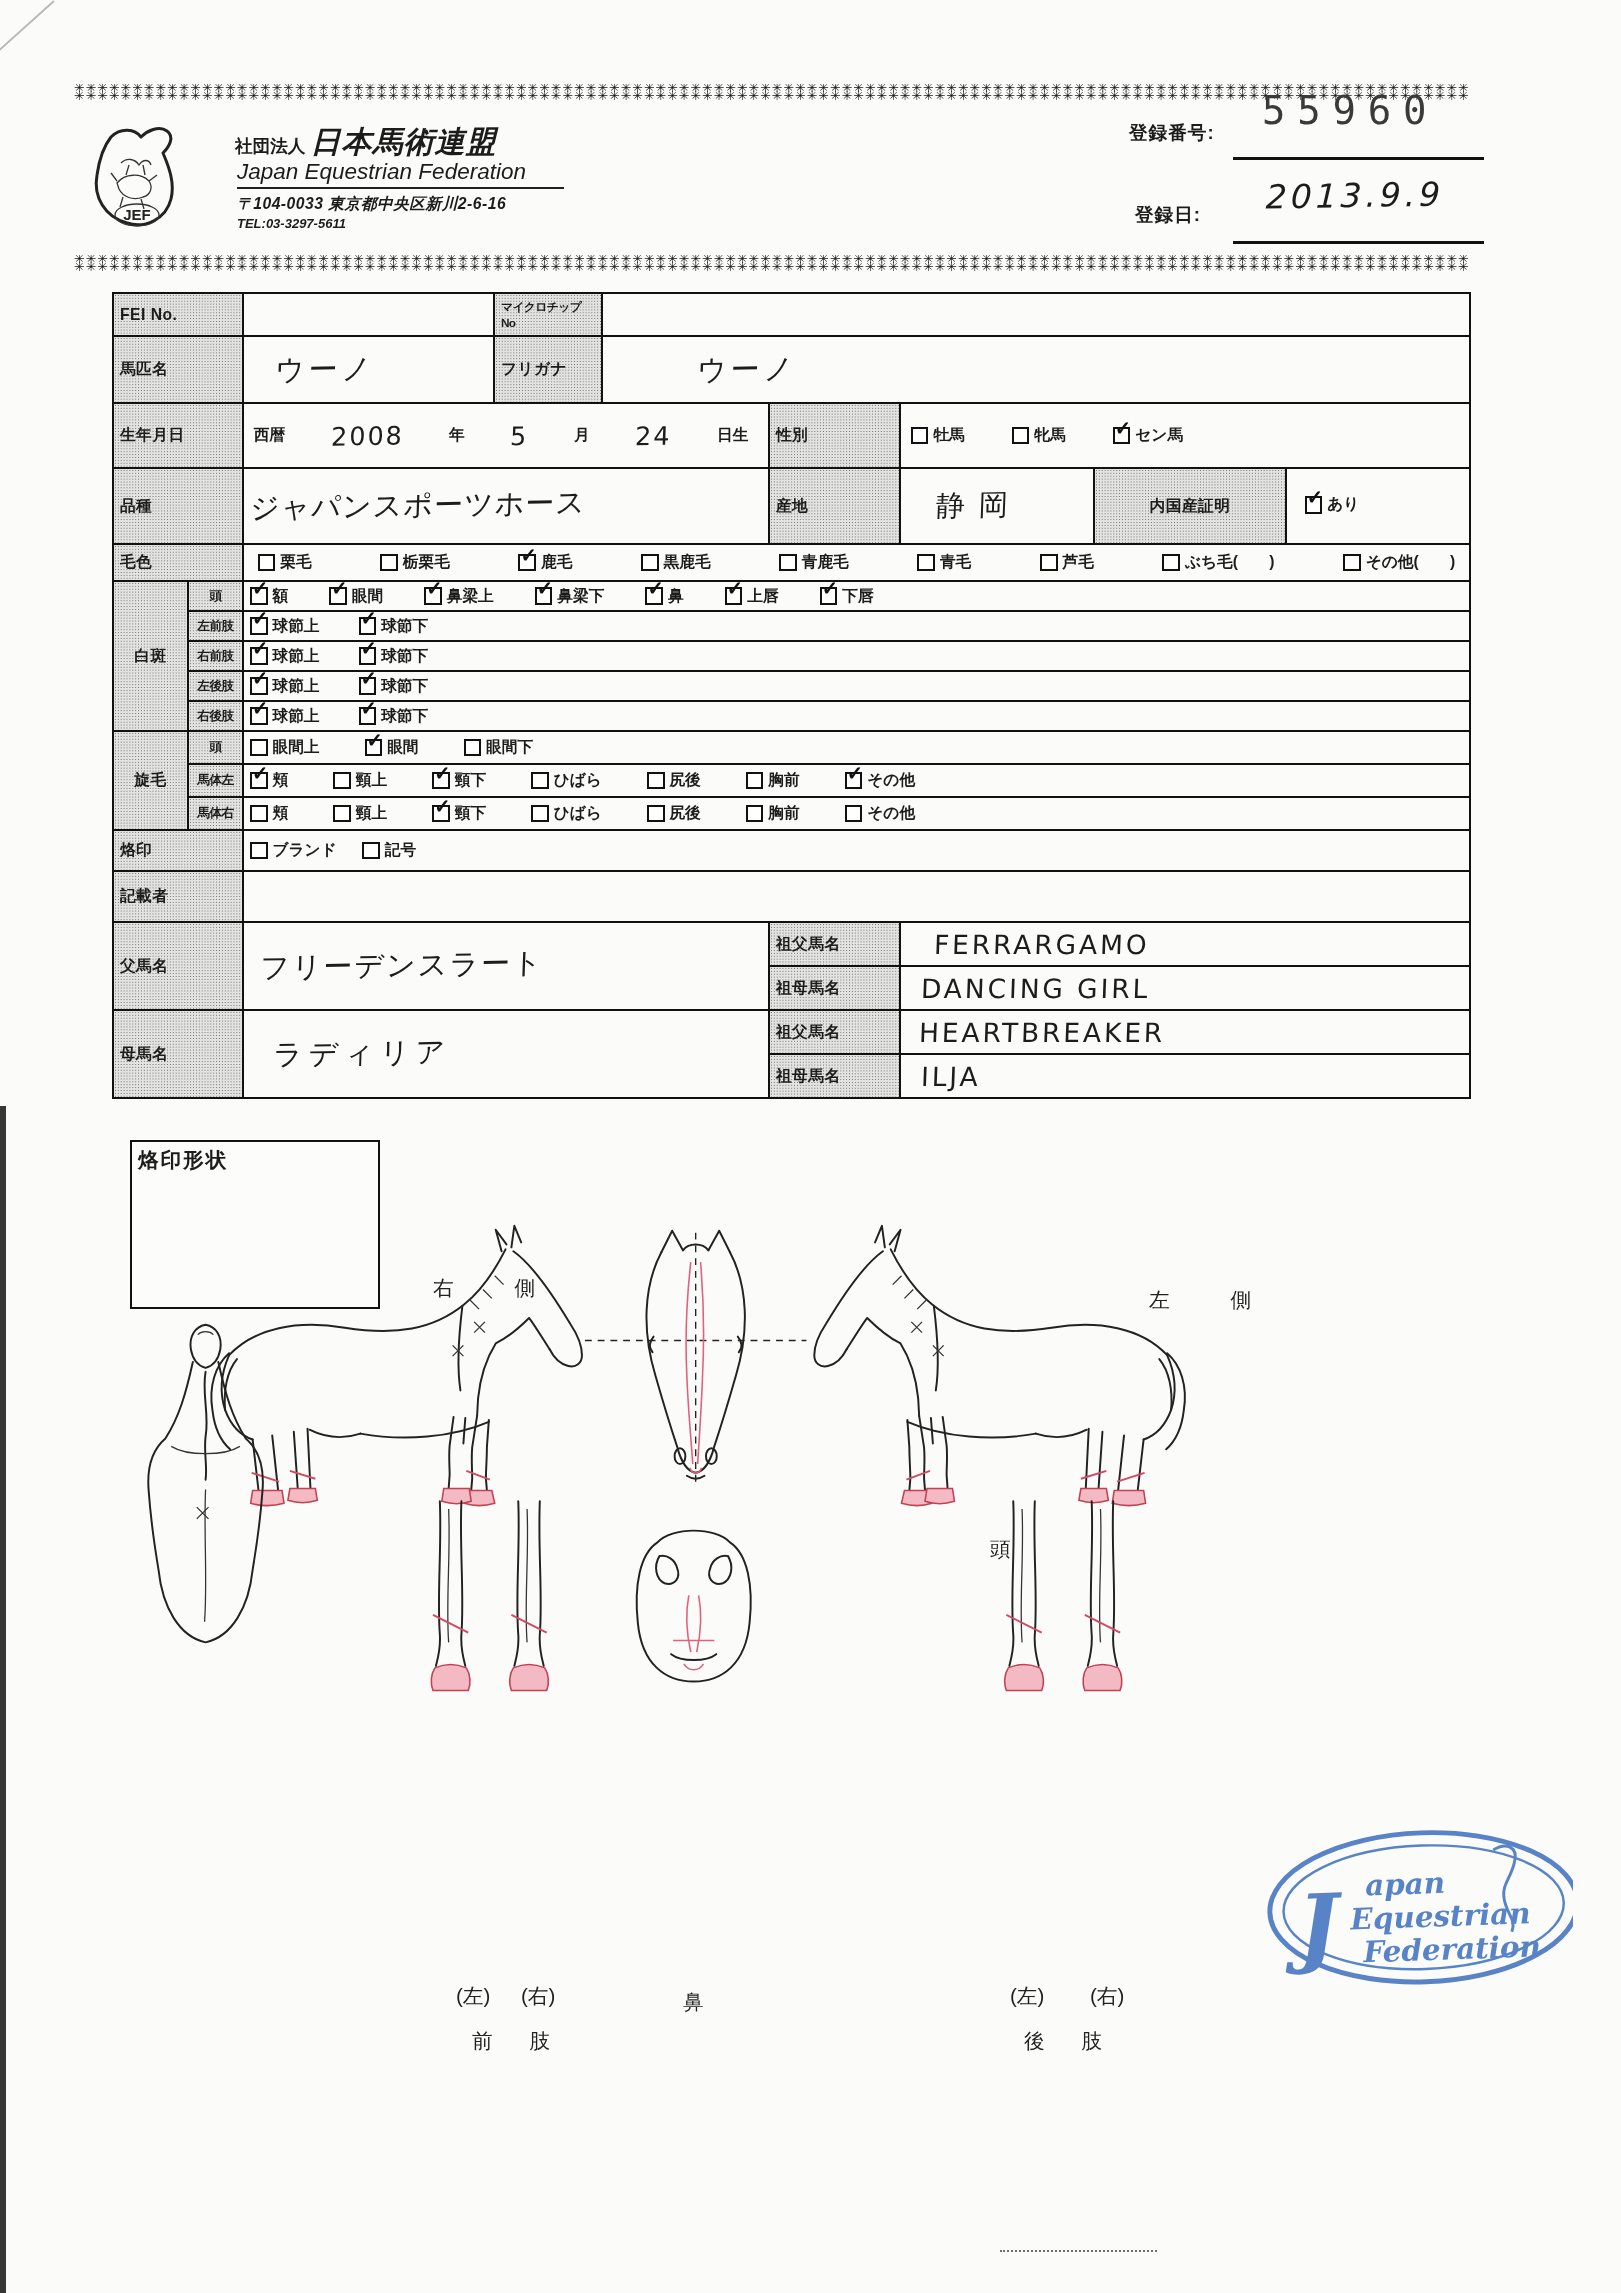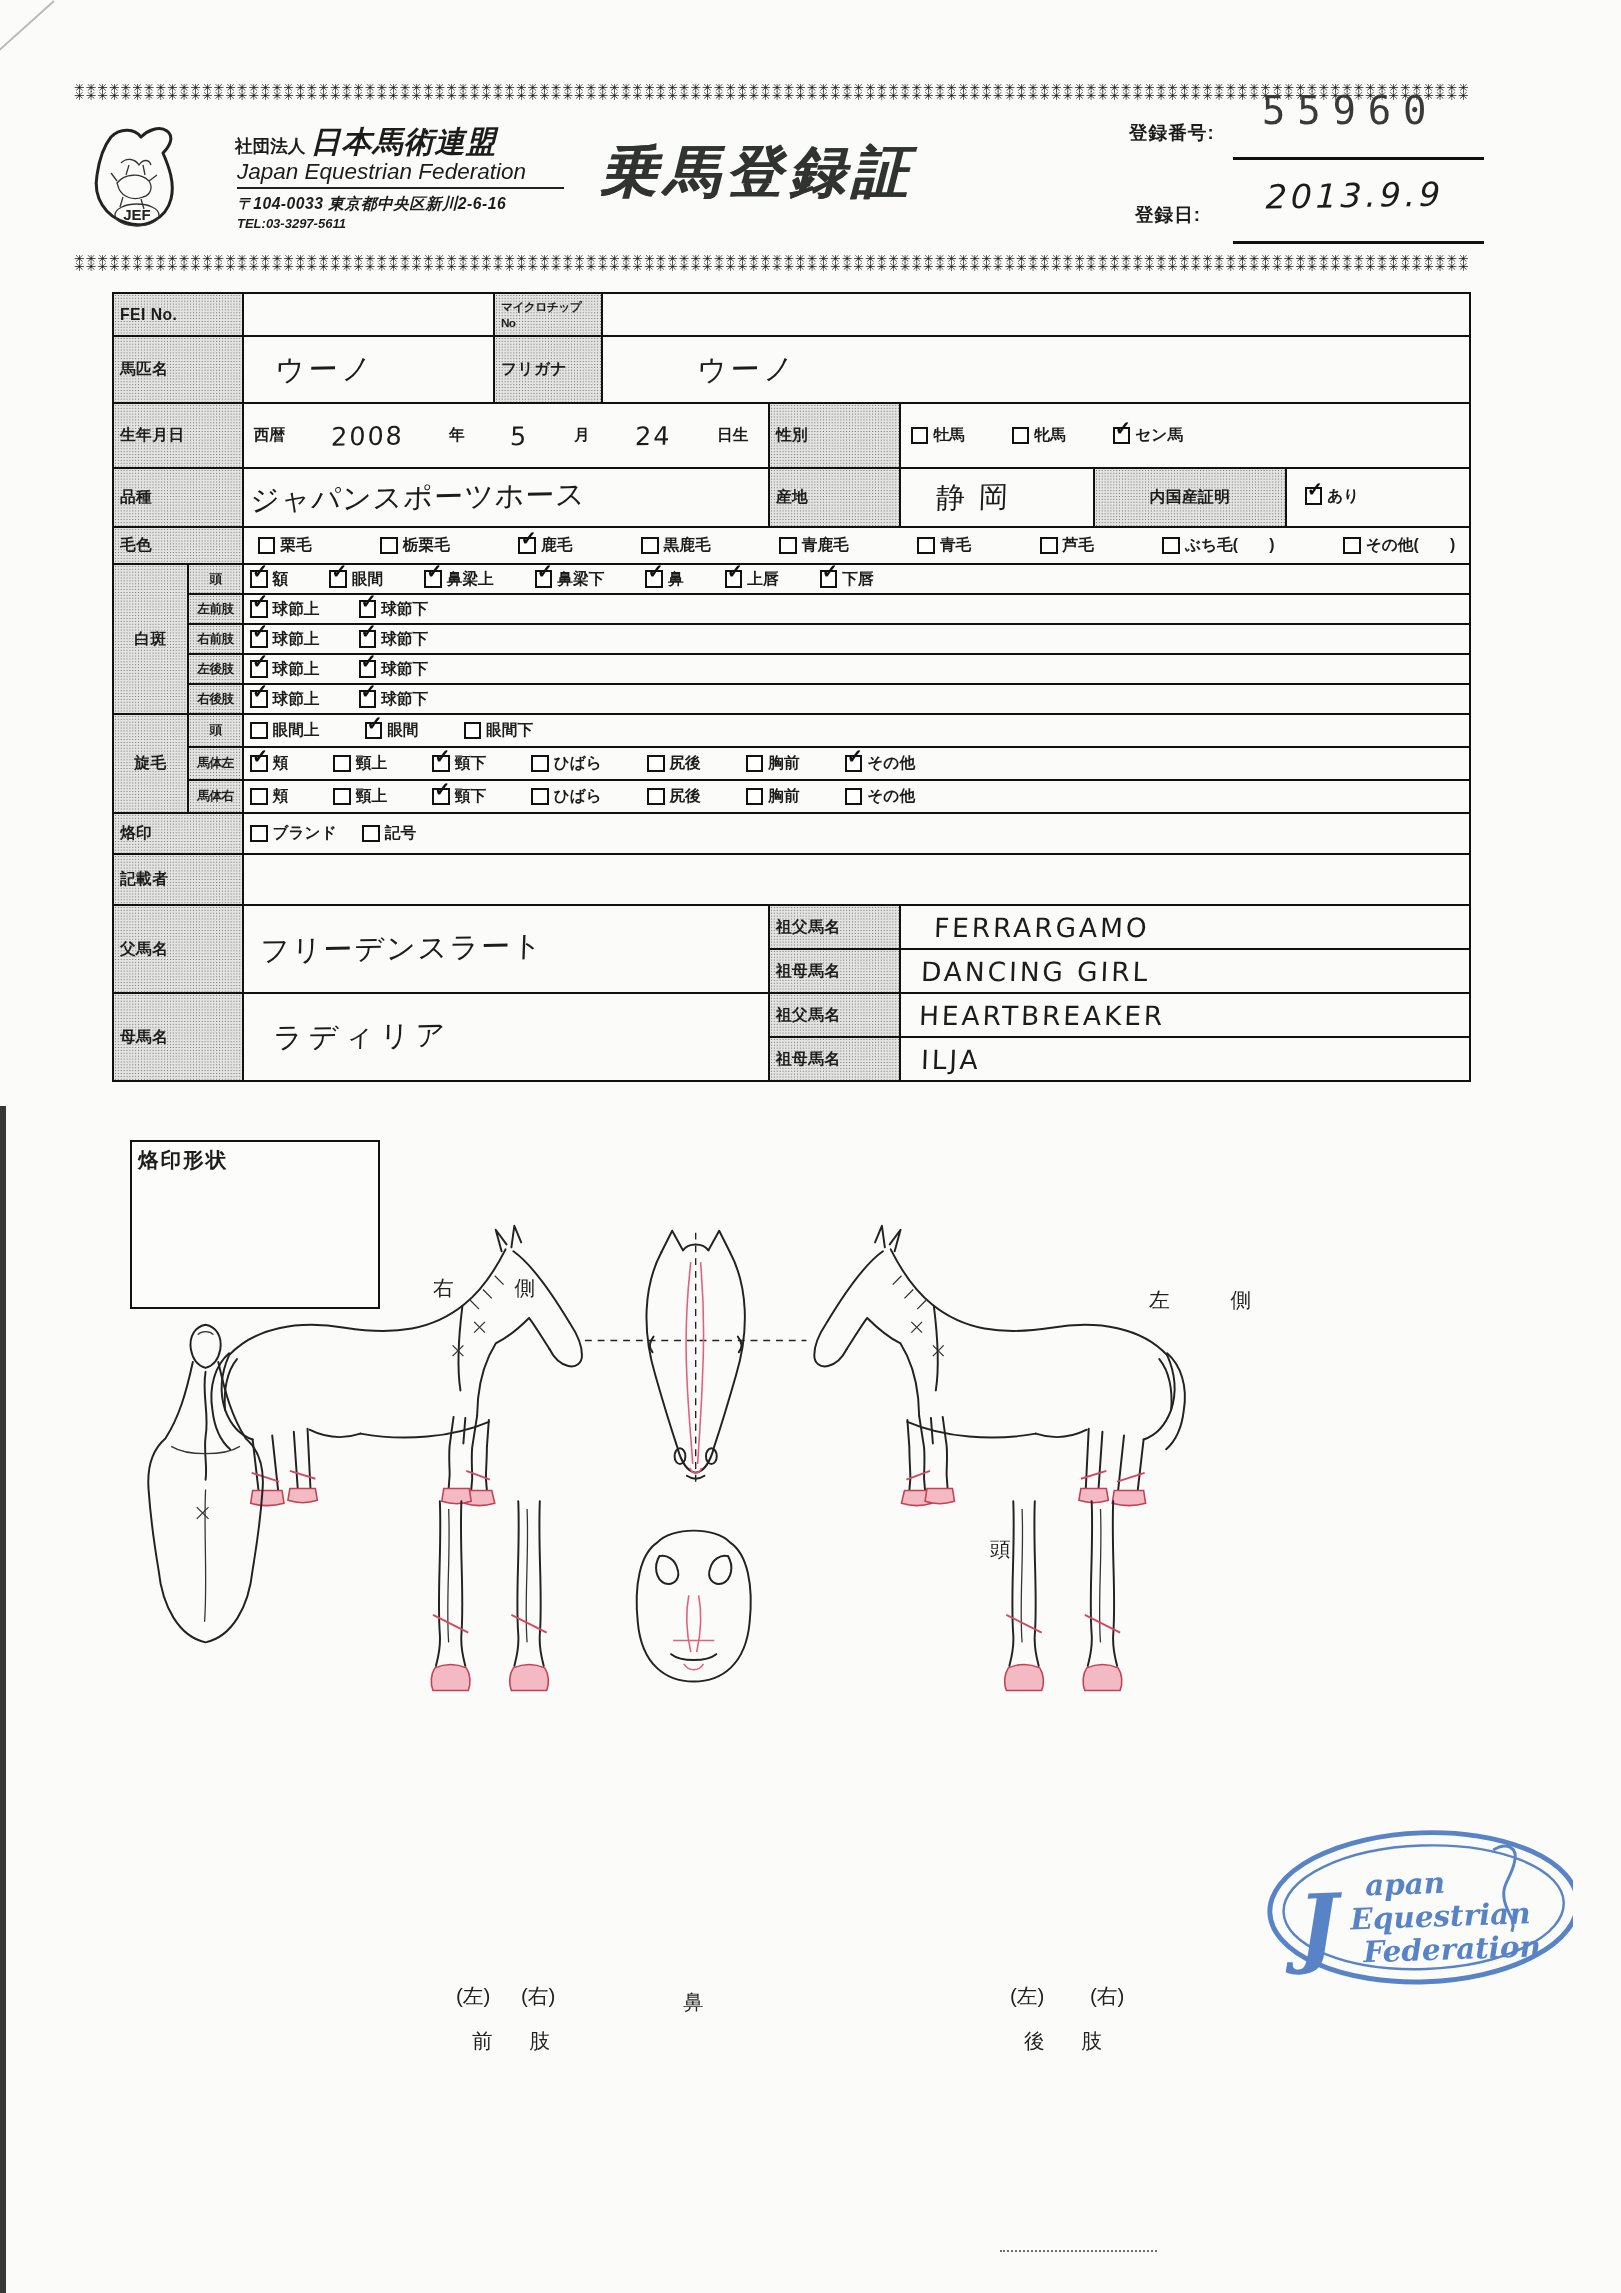--- a/index.html
+++ b/index.html
@@ -32,21 +32,21 @@
   .regline{position:absolute;height:2.9px;background:#111;width:251px;left:1233px;}
   .regline1{top:157px}.regline2{top:241px}
   
   .cert{position:absolute;left:112px;top:292px;border-collapse:collapse;table-layout:fixed;width:1358px;}
   .cert td{border:2px solid #111;padding:0 5.9px;overflow:hidden;vertical-align:middle;}
   .cert{border:2.9px solid #111;}
   .lbl{background-color:#e3e3e1;background-image:radial-gradient(circle,#6f6f6f 0.7px,transparent 0.9px);
        background-size:2.9px 2.9px;font-weight:bold;font-size:15.7px;letter-spacing:0.5px;}
   .sub{font-size:12.7px;padding:0 1px;letter-spacing:-0.5px;text-align:center;}
   .small-lbl{font-size:11.8px;letter-spacing:-0.6px;padding:0 2px;}
-  .h44{height:43px}.h58{height:67px}.h50{height:65px}.h60{height:59px}.h38{height:37px}
+  .h44{height:43px}.h58{height:67px}.h50{height:65px}.h60{height:76px}.h38{height:37px}
   .h31{height:30px}.h34{height:33px}.h42{height:41px}.h52{height:51px}.h45{height:44px}
   .bt3{border-top-width:2.9px !important;}
   .hand{font-family:"DejaVu Sans",sans-serif;transform:rotate(-1deg) skewX(-3deg);display:inline-block;}
   .hw30{font-size:29px;letter-spacing:3.9px;}
   .hw26{font-size:25.5px;letter-spacing:2px;}
   .caps{font-family:"DejaVu Sans",sans-serif;font-size:26.5px;letter-spacing:2.9px;transform:skewX(-2deg);display:inline-block;}
   .opts{white-space:nowrap;}
   .optrow{display:flex;}
   .opt{display:inline-flex;align-items:center;gap:4.9px;}
   .cb{width:13.7px;height:13.7px;border:2px solid #111;position:relative;flex:none;background:#fff;}
@@ -93,21 +93,20 @@
   </svg>
 
   <div class="orgline">
     <span class="org-type">社団法人</span>
     <span class="org-name">日本馬術連盟</span>
   </div>
   <div class="org-en">Japan Equestrian Federation</div>
   <div class="org-addr">〒104-0033 東京都中央区新川2-6-16</div>
   <div class="org-tel">TEL:03-3297-5611</div>
 
-  <div class="doc-title">乗馬登録証</div>
 
   <div class="reg-label regno-label">登録番号:</div>
   <div class="regno-value">55960</div>
   <div class="regline regline1"></div>
   <div class="reg-label regdate-label">登録日:</div>
   <div class="regdate-value hand">2013.9.9</div>
   <div class="regline regline2"></div>
 
   <table class="cert">
     <colgroup>

